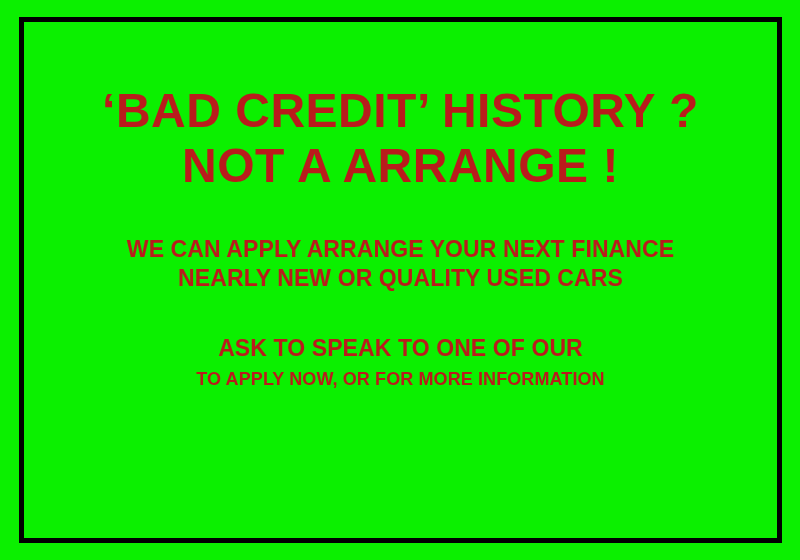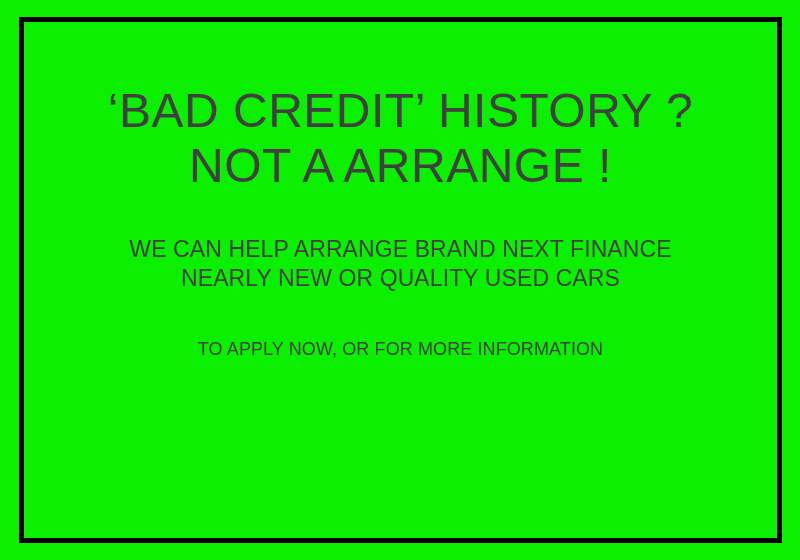--- a/index.html
+++ b/index.html
@@ -44,22 +44,22 @@
     display: flex;
     flex-direction: column;
     align-items: center;
     text-align: center;
     color: #000000;
   }
 
   .line {
     display: block;
     white-space: nowrap;
-    color: #404040;
-    font-weight: normal;
+    color: #b91c1c;
+    font-weight: bold;
     letter-spacing: -0.2px;
     text-align: right;
   }
 
   
   .headline-block {
     margin-top: 66px;
     display: flex;
     flex-direction: column;
     align-items: center;
@@ -116,22 +116,23 @@
   <div class="poster-frame"></div>
 
   <div class="poster-content">
 
     <div class="headline-block">
       <span class="line headline">‘BAD CREDIT’ HISTORY ?</span>
       <span class="line headline">NOT A ARRANGE !</span>
     </div>
 
     <div class="body-block">
-      <span class="line body-line">WE CAN HELP ARRANGE BRAND NEXT FINANCE</span>
+      <span class="line body-line">WE CAN APPLY ARRANGE YOUR NEXT FINANCE</span>
       <span class="line body-line">NEARLY NEW OR QUALITY USED CARS</span>
     </div>
 
     <div class="cta-block">
+      <span class="line cta-intro">ASK TO SPEAK TO ONE OF OUR</span>
       <span class="line cta-outro">TO APPLY NOW, OR FOR MORE INFORMATION</span>
     </div>
 
   </div>
 </div>
 
 </body></html>

